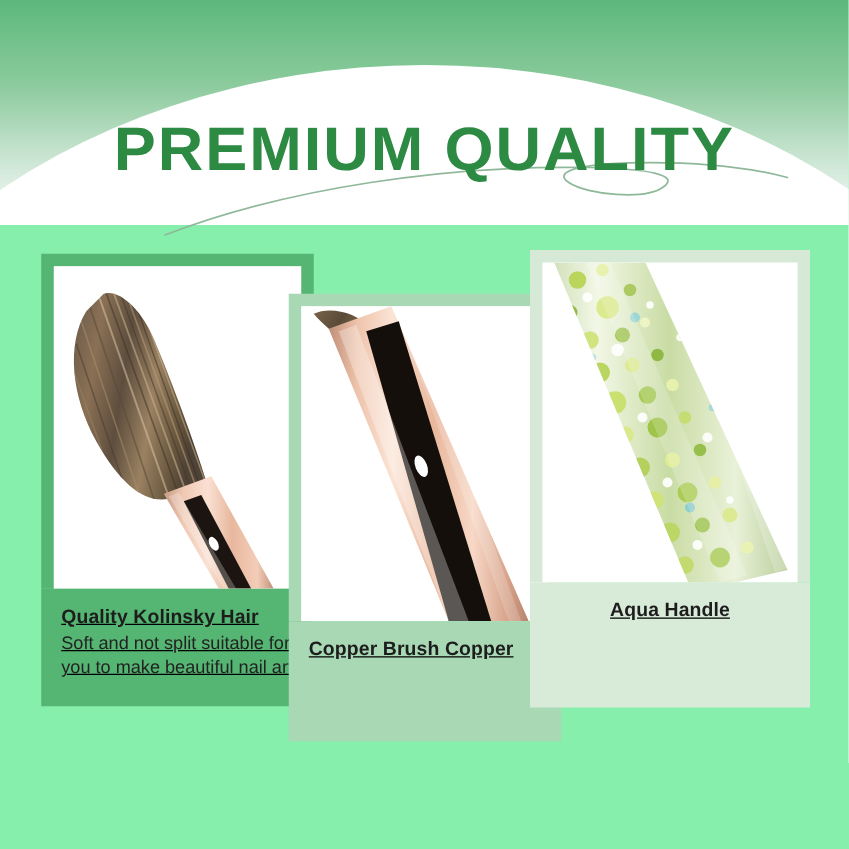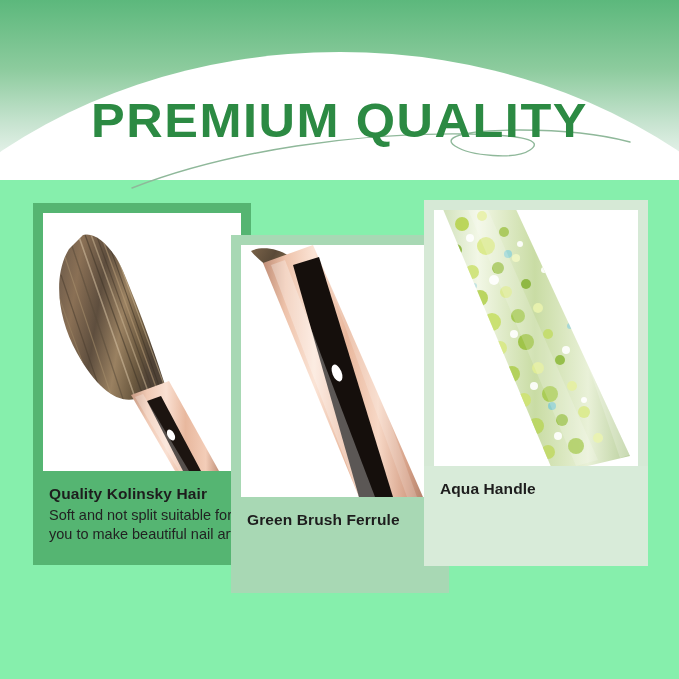--- a/index.html
+++ b/index.html
@@ -52,20 +52,21 @@
   }
   .photo{
     position:absolute;
     background:#ffffff;
     overflow:hidden;
   }
   .panel{
     position:absolute;
     box-sizing:border-box;
     padding:14px 16px 14px 16px;
+    text-decoration:underline;
   }
   .panel h3{
     margin:0 0 3px 0;
     font-size:15.5px;
     font-weight:bold;
     color:#1d1d1d;
     letter-spacing:.1px;
   }
   .panel p{
     margin:0;
@@ -80,21 +81,21 @@
   #card1 .photo{left:10px;top:10px;width:198px;height:258px;}
   #card1 .panel{left:0;top:268px;width:218px;height:94px;background:#55b572;}
 
   
   #card2{left:231px;top:235px;width:218px;height:358px;}
   #card2 .frame{left:0;top:0;width:218px;height:262px;background:#a8d8b4;}
   #card2 .photo{left:10px;top:10px;width:198px;height:252px;}
   #card2 .panel{left:0;top:262px;width:218px;height:96px;background:#a8d8b4;}
 
   
-  #card3{left:424px;top:200px;width:224px;height:366px;}
+  #card3{left:424px;top:200px;width:224px;height:366px;text-align:center;}
   #card3 .frame{left:0;top:0;width:224px;height:266px;background:#d6e9d6;}
   #card3 .photo{left:10px;top:10px;width:204px;height:256px;}
   #card3 .panel{left:0;top:266px;width:224px;height:100px;background:#d8ebd9;}
 
   .photo svg{display:block;width:100%;height:100%;}
 </style>
 </head>
 <body>
 
 <div id="stage">
@@ -195,21 +196,21 @@
         <path d="M52 20 L 78 12 L 152 252 L 118 252 Z" fill="#150f0c"></path>
 
         <ellipse cx="96" cy="128" rx="9" ry="4.6" fill="#ffffff" transform="rotate(68 96 128)"></ellipse>
 
         <path d="M30 20 L 44 15 L 134 252 L 118 252 Z" fill="#ffffff" opacity="0.30"></path>
         <path d="M150 96 L 160 92 L 196 252 L 182 252 Z" fill="#ffffff" opacity="0.22"></path>
         <path d="M78 10 L 88 6 L 176 252 L 166 252 Z" fill="#ffffff" opacity="0.18"></path>
       </svg>
     </div>
     <div class="panel">
-      <h3>Green Brush Ferrule</h3>
+      <h3>Copper Brush Copper</h3>
     </div>
   </div>
 
   <div class="card" id="card3">
     <div class="frame"></div>
     <div class="photo">
       <svg viewBox="0 0 204 256" preserveAspectRatio="xMidYMid slice">
         <rect width="204" height="256" fill="#ffffff"></rect>
         <defs>
           <linearGradient id="tubeG" x1="0" y1="0" x2="1" y2="0">

